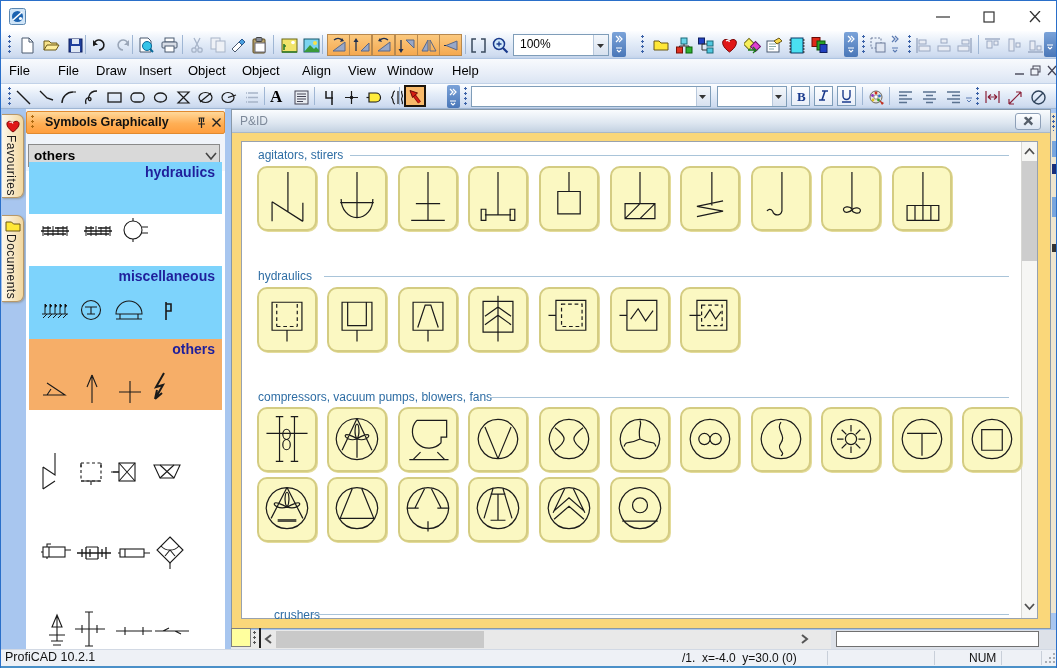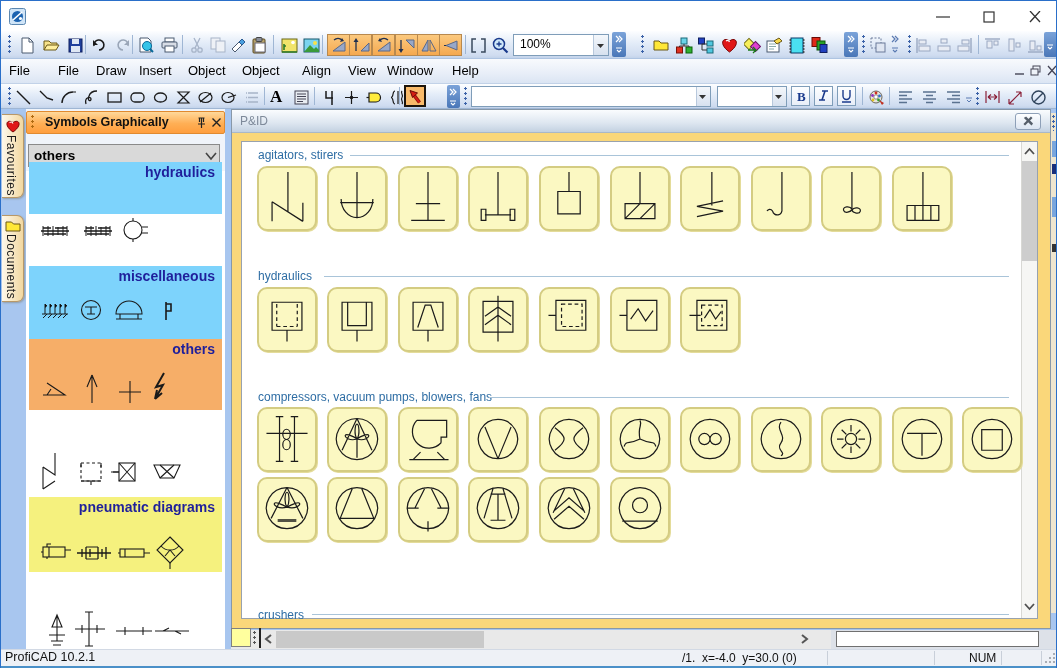--- a/index.html
+++ b/index.html
@@ -488,23 +488,20 @@
       <g transform="translate(88,46)">
         <rect x="2" y="0" width="16" height="18" stroke="#1a1a1a" stroke-width="1.1" fill="none"></rect>
         <path d="M2 0 L18 18 M18 0 L2 18 M0 9 H-6 M2 9 H0" stroke="#1a1a1a" stroke-width="1.1" fill="none"></path>
         <path d="M-4 9 H2" stroke="#1a1a1a" stroke-width="1.1" fill="none"></path>
       </g>
       <g transform="translate(125,48)">
         <path d="M0 0 H26 L20 13 H6 Z" stroke="#1a1a1a" stroke-width="1.1" fill="none"></path>
         <path d="M6 0 L20 13 M20 0 L6 13" stroke="#1a1a1a" stroke-width="1.1" fill="none"></path>
       </g>
     </svg>
-    <div class="card" style="top:496px;height:75px;background:#f5f17e">
-      <div class="ct">pneumatic diagrams</div>
-    </div>
     <svg class="ab" style="left:28px;top:496px" width="193" height="75" viewBox="0 0 193 75">
       <g transform="translate(12,48)">
         <rect x="2" y="2" width="22" height="10" stroke="#1a1a1a" stroke-width="1.1" fill="none"></rect>
         <path d="M0 7 H2 M24 5 H30 M6 2 V-1 H10 M6 12 V14" stroke="#1a1a1a" stroke-width="1.1" fill="none"></path>
         <path d="M8 2 V12" stroke="#1a1a1a" stroke-width="1.1" fill="none"></path>
       </g>
       <g transform="translate(48,50)">
         <path d="M0 6 H34" stroke="#1a1a1a" stroke-width="1.4"></path>
         <path d="M5 2 V10 M9 0 V12 M13 2 V10 M21 0 V12 M25 2 V10 M29 0 V12" stroke="#1a1a1a" stroke-width="1.3"></path>
         <path d="M9 0 H21 M9 12 H21" stroke="#1a1a1a" stroke-width="1"></path>
@@ -548,21 +545,21 @@
       <path d="M2 3 L6.5 8 L11 3" stroke="#505050" stroke-width="1.8" fill="none"></path>
     </svg>
     <div class="ab" style="left:1021px;top:160px;width:15px;height:100px;background:#cdcdcd"></div>
     <div class="lbl" style="left:257px;top:147px">agitators, stirers</div>
     <div class="rule" style="left:349px;top:154px;width:659px"></div>
     <div class="lbl" style="left:257px;top:268px">hydraulics</div>
     <div class="rule" style="left:323px;top:275px;width:685px"></div>
     <div class="lbl" style="left:257px;top:389px">compressors, vacuum pumps, blowers, fans</div>
     <div class="rule" style="left:488px;top:396px;width:520px"></div>
     <div class="ab" style="left:257px;top:607px;width:200px;height:11px;overflow:hidden">
-      <div class="lbl" style="left:0;top:0">crushers</div>
+      <div class="lbl" style="left:16px;top:0">crushers</div>
     </div>
     <div class="rule" style="left:311px;top:613px;width:697px"></div>
     <div class="tile" style="left:256px;top:165px">
       <svg width="56" height="61" viewBox="0 0 60 65">
         <g stroke="#1b1b1b" stroke-width="1.3" fill="none">
           <path d="M31 4 V47 M14 36 V57 M14 36 L47 57 M47 37 V57"></path>
         </g>
       </svg>
     </div>
     <div class="tile" style="left:326px;top:165px">

